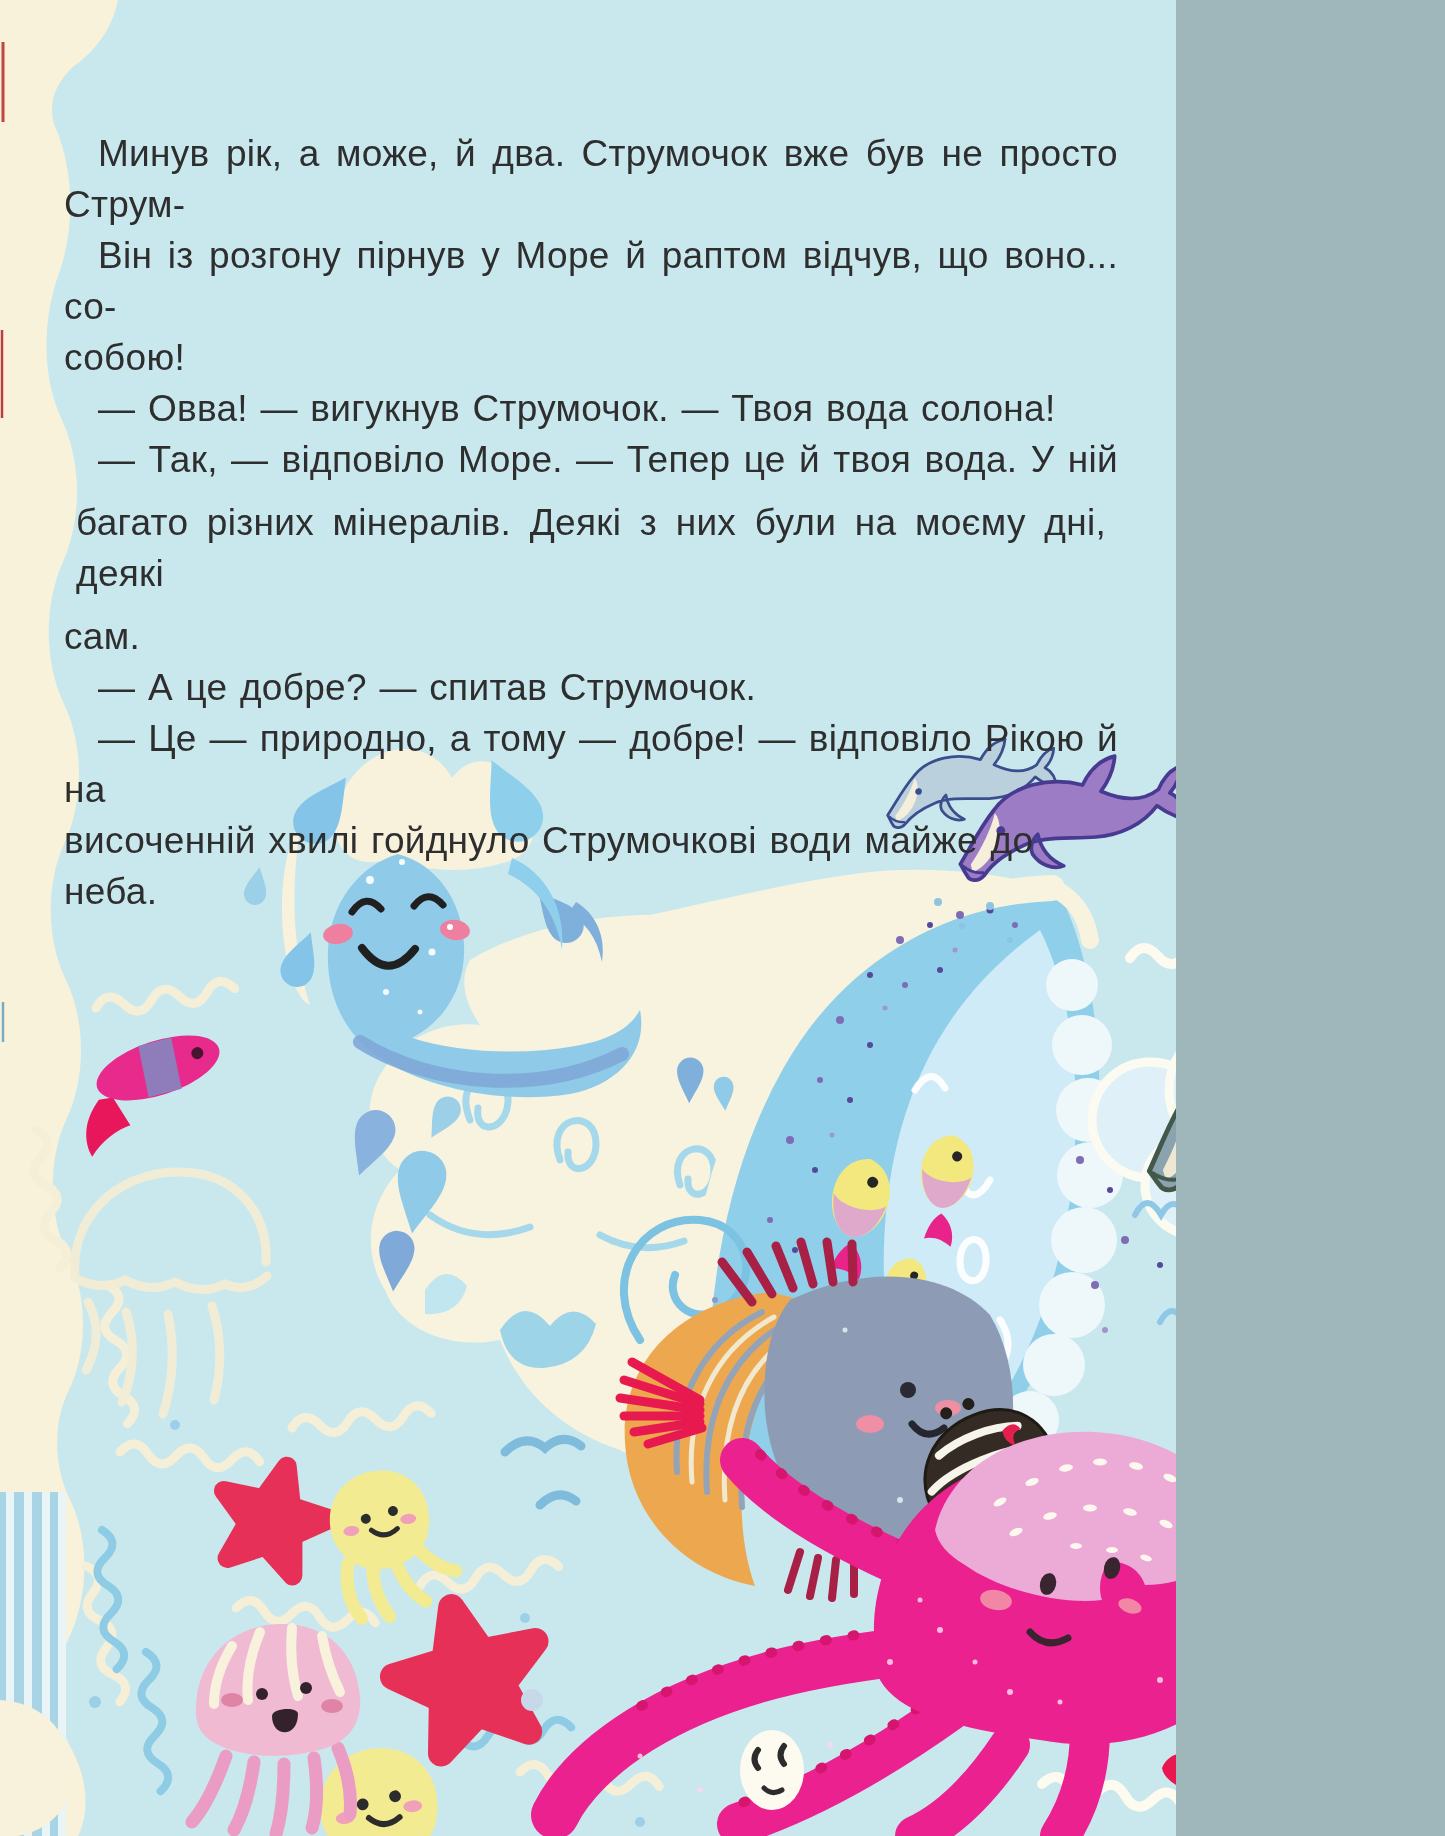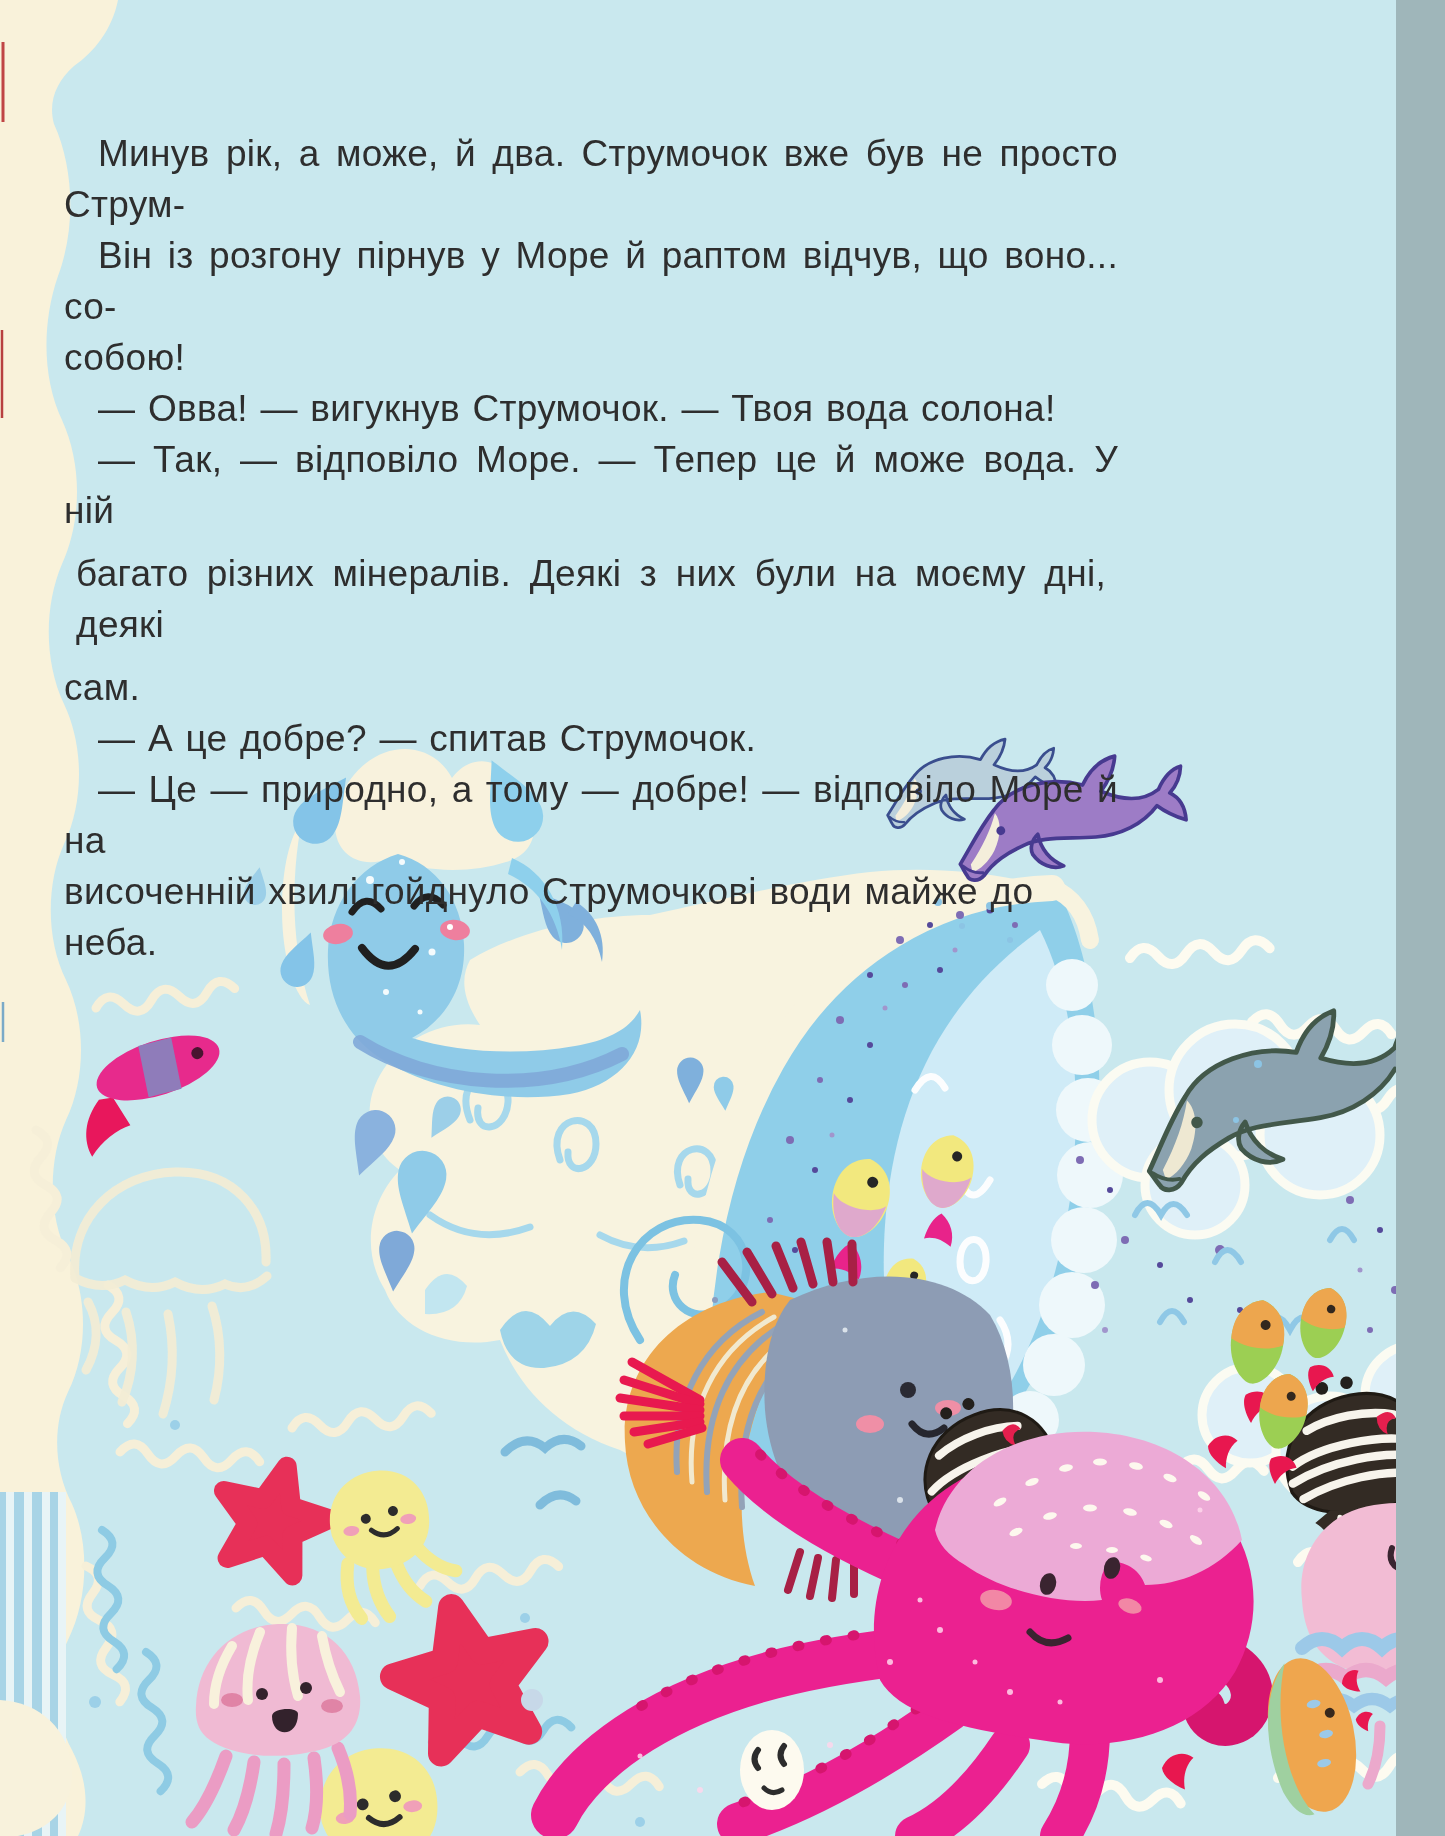--- a/index.html
+++ b/index.html
@@ -1,17 +1,17 @@
 <!DOCTYPE html>
 <html><head>
 <meta charset="utf-8">
 <style>
   html,body{margin:0;padding:0;background:#9fb6ba;}
   .page{
-    position:relative; width:1396px; height:1836px; overflow:hidden;
+    position:relative; width:1176px; height:1836px; overflow:hidden;
     background:#ef4444;
     font-family:"Liberation Sans", sans-serif;
   }
   .art{position:absolute;left:0;top:0;width:1445px;height:1836px;display:block;}
   .story{
     position:absolute; left:64px; top:128px; width:1054px;
     font-size:37px; line-height:51px; color:#2e2e2e;
     letter-spacing:.3px; word-spacing:2px;
   }
   .ln{min-height:51px; white-space:normal;}
@@ -518,21 +518,21 @@
     <path d="M 764 1788 q 8 8 18 2" stroke="#2c2c2c" stroke-width="5" fill="none" stroke-linecap="round"></path>
   </g>
 
 </svg>
 
 <div class="story">
   <p class="ln ind j" style="margin: 0px;">Минув рік, а може, й два. Струмочок вже був не просто Струм-</p>
   <p class="ln ind j" style="margin: 0px;">Він із розгону пірнув у Море й раптом відчув, що воно... со-</p>
   <p class="ln" style="margin: 0px;">собою!</p>
   <p class="ln ind" style="margin: 0px;">— Овва! — вигукнув Струмочок. — Твоя вода солона!</p>
-  <p class="ln ind j" style="margin: 0px;">— Так, — відповіло Море. — Тепер це й може вода. У ній</p>
+  <p class="ln ind j" style="margin: 0px;">— Так, — відповіло Море. — Тепер це й твоя вода. У ній</p>
   <p class="ln j" style="margin: 12px;">багато різних мінералів. Деякі з них були на моєму дні, деякі</p>
   <p class="ln" style="margin: 0px;">сам.</p>
   <p class="ln ind" style="margin: 0px;">— А це добре? — спитав Струмочок.</p>
-  <p class="ln ind j" style="margin: 0px;">— Це — природно, а тому — добре! — відповіло Море й на</p>
+  <p class="ln ind j" style="margin: 0px;">— Це — природно, а тому — добре! — відповіло Рікою й на</p>
   <p class="ln" style="margin: 0px;">височенній хвилі гойднуло Струмочкові води майже до неба.</p>
 </div>
 
 </div>
 
 </body></html>

